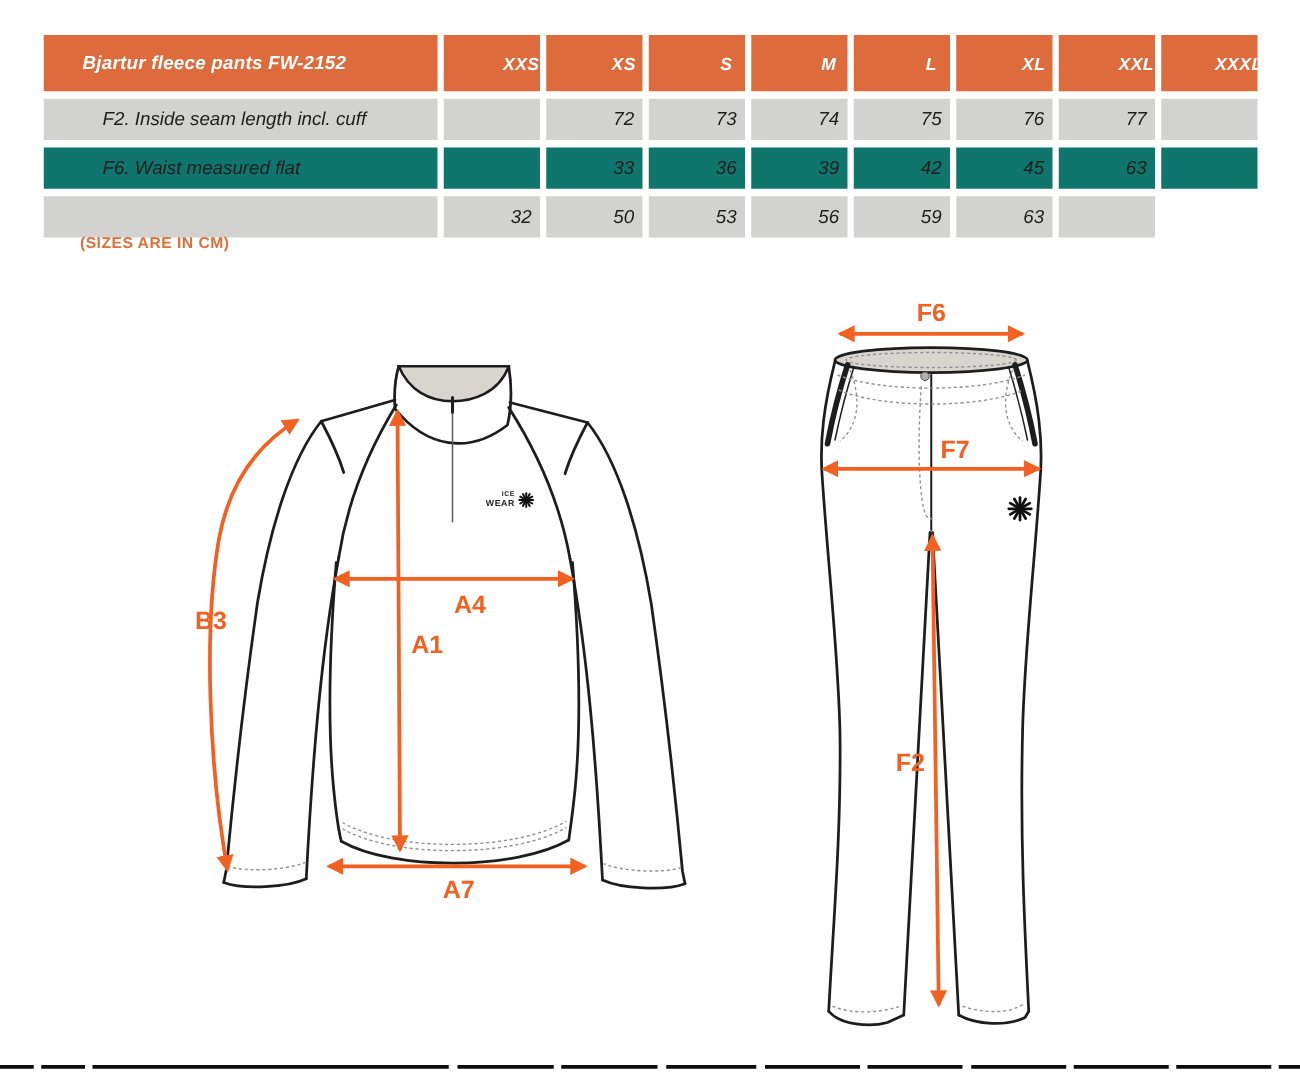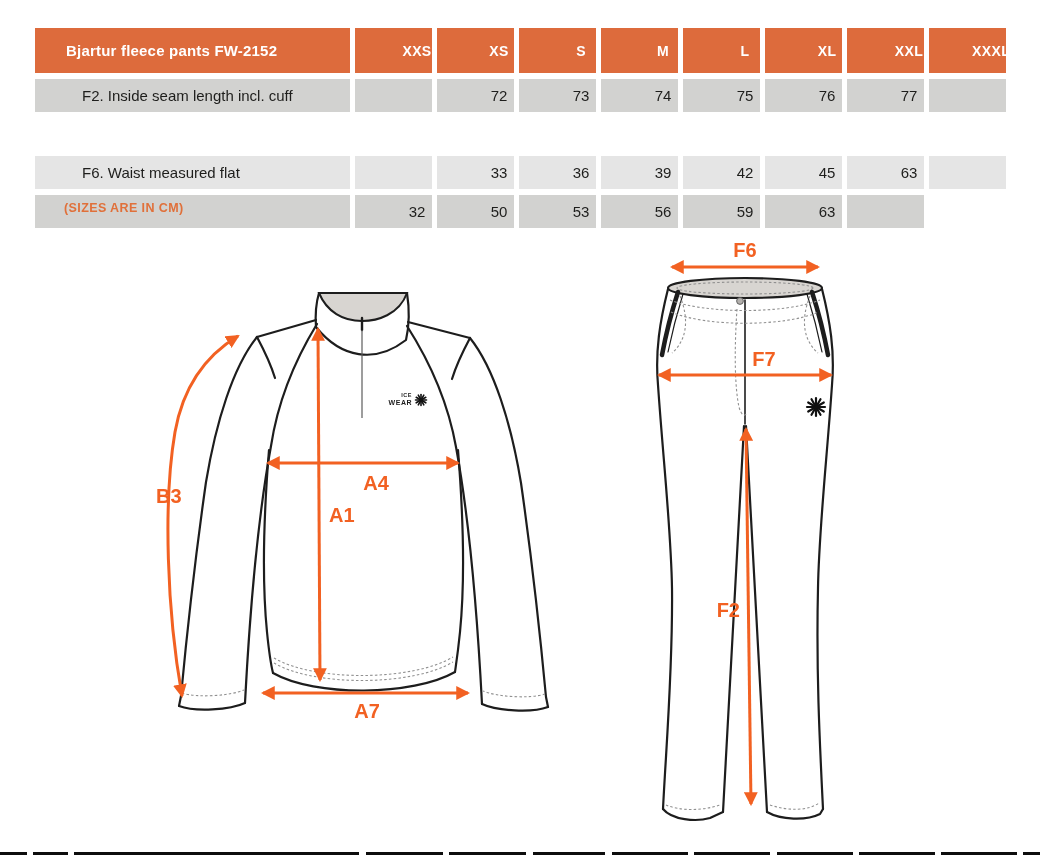--- a/index.html
+++ b/index.html
@@ -3,33 +3,33 @@
 <meta charset="utf-8">
 <style>
   html,body{margin:0;padding:0;background:#ffffff;}
   body{font-family:"Liberation Sans", sans-serif;}
   .stage{position:relative;width:1040px;height:860px;background:#ffffff;overflow:hidden;}
 
   
   .size-table{
     position:absolute;left:35px;top:28px;width:971px;
     display:grid;grid-template-columns:315px repeat(8,77px);
-    column-gap:5px;row-gap:6px;
+    column-gap:5px;row-gap:6px;font-style:italic;
   }
   .cell{display:flex;align-items:center;justify-content:center;box-sizing:border-box;padding-left:47px;}
   .head{height:45px;background:#dd6b3c;color:#ffffff;font-weight:bold;font-size:14px;letter-spacing:.4px;}
   .head.product{justify-content:flex-start;padding-left:31px;font-size:15px;letter-spacing:.2px;}
   .datacell{height:33px;font-size:15px;color:#1e1e1c;}
   .rowlabel{justify-content:flex-start;font-size:15px;}
   .row-dark{background:#d2d2d0;}
-  .row-light{background:#e5e5e5;margin-top:38px;}
+  .row-light{background:#0f766e;}
 
   
   .units-note{
-    position:absolute;left:64px;top:201px;
+    position:absolute;left:64px;top:187px;
     color:#e0703a;font-size:12.5px;font-weight:bold;letter-spacing:.4px;
   }
 
   
   .shirt-svg{position:absolute;left:145px;top:272px;}
   .pants-svg{position:absolute;left:640px;top:243px;}
   svg text.mlabel{font-family:"Liberation Sans", sans-serif;font-weight:bold;fill:#f26122;font-size:20px;}
   svg text.logo{font-family:"Liberation Sans", sans-serif;font-weight:bold;fill:#1d1d1d;letter-spacing:.5px;}
 
   

